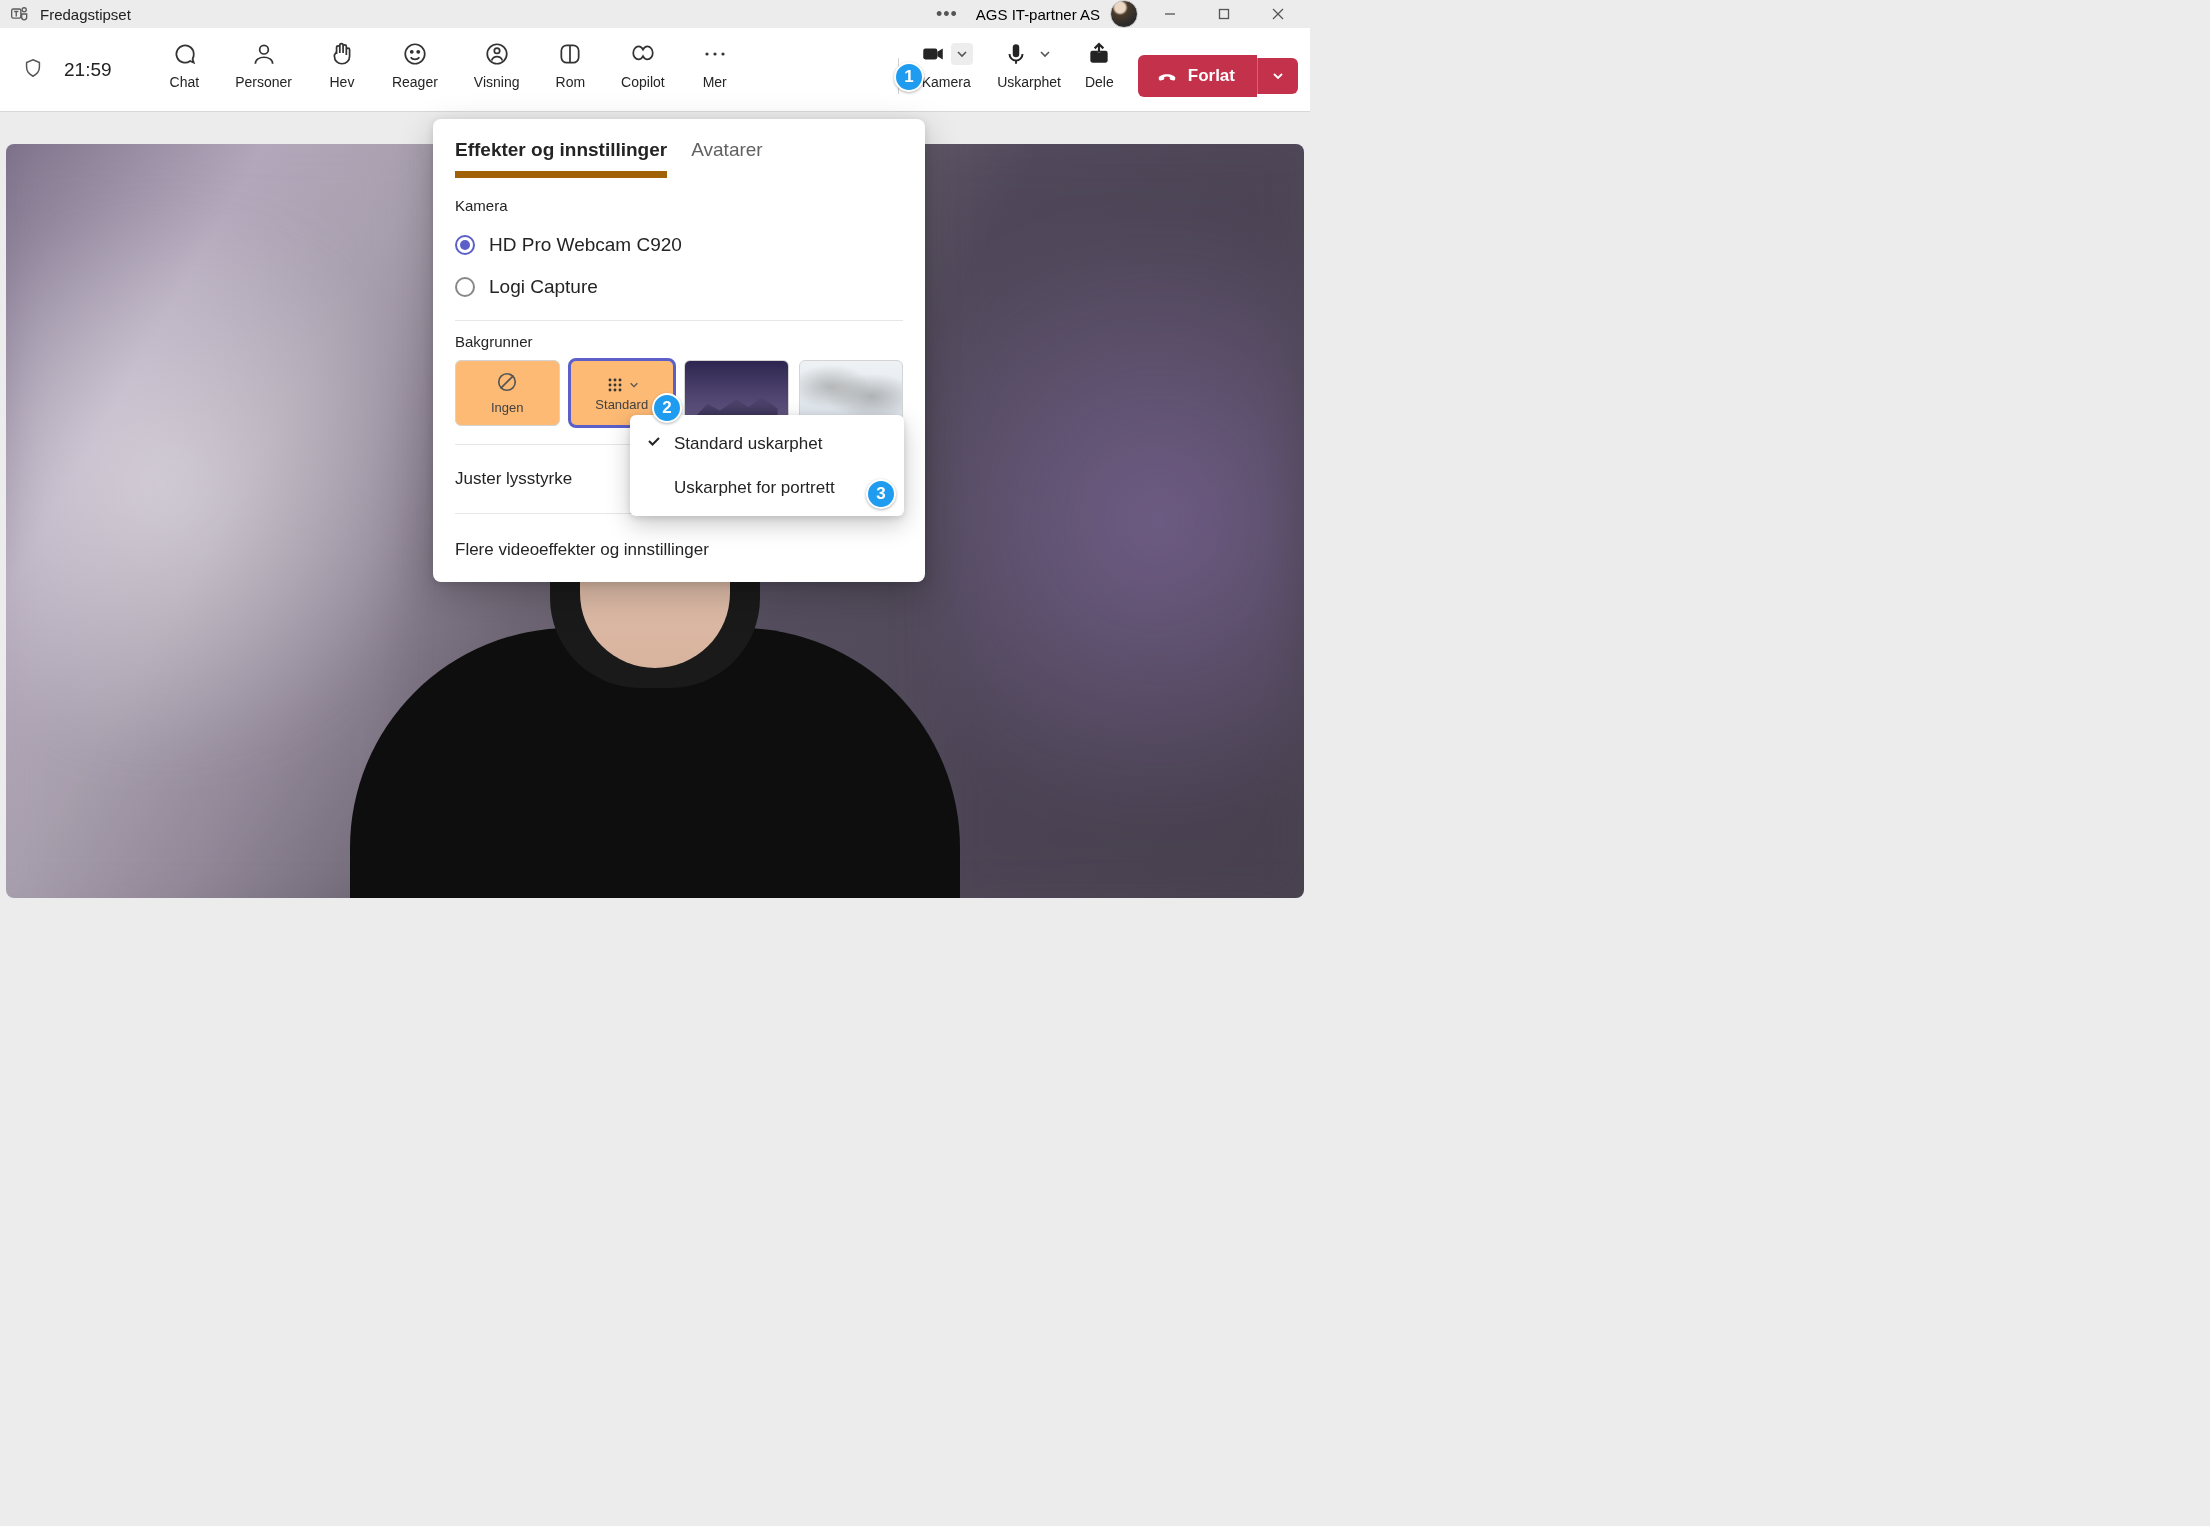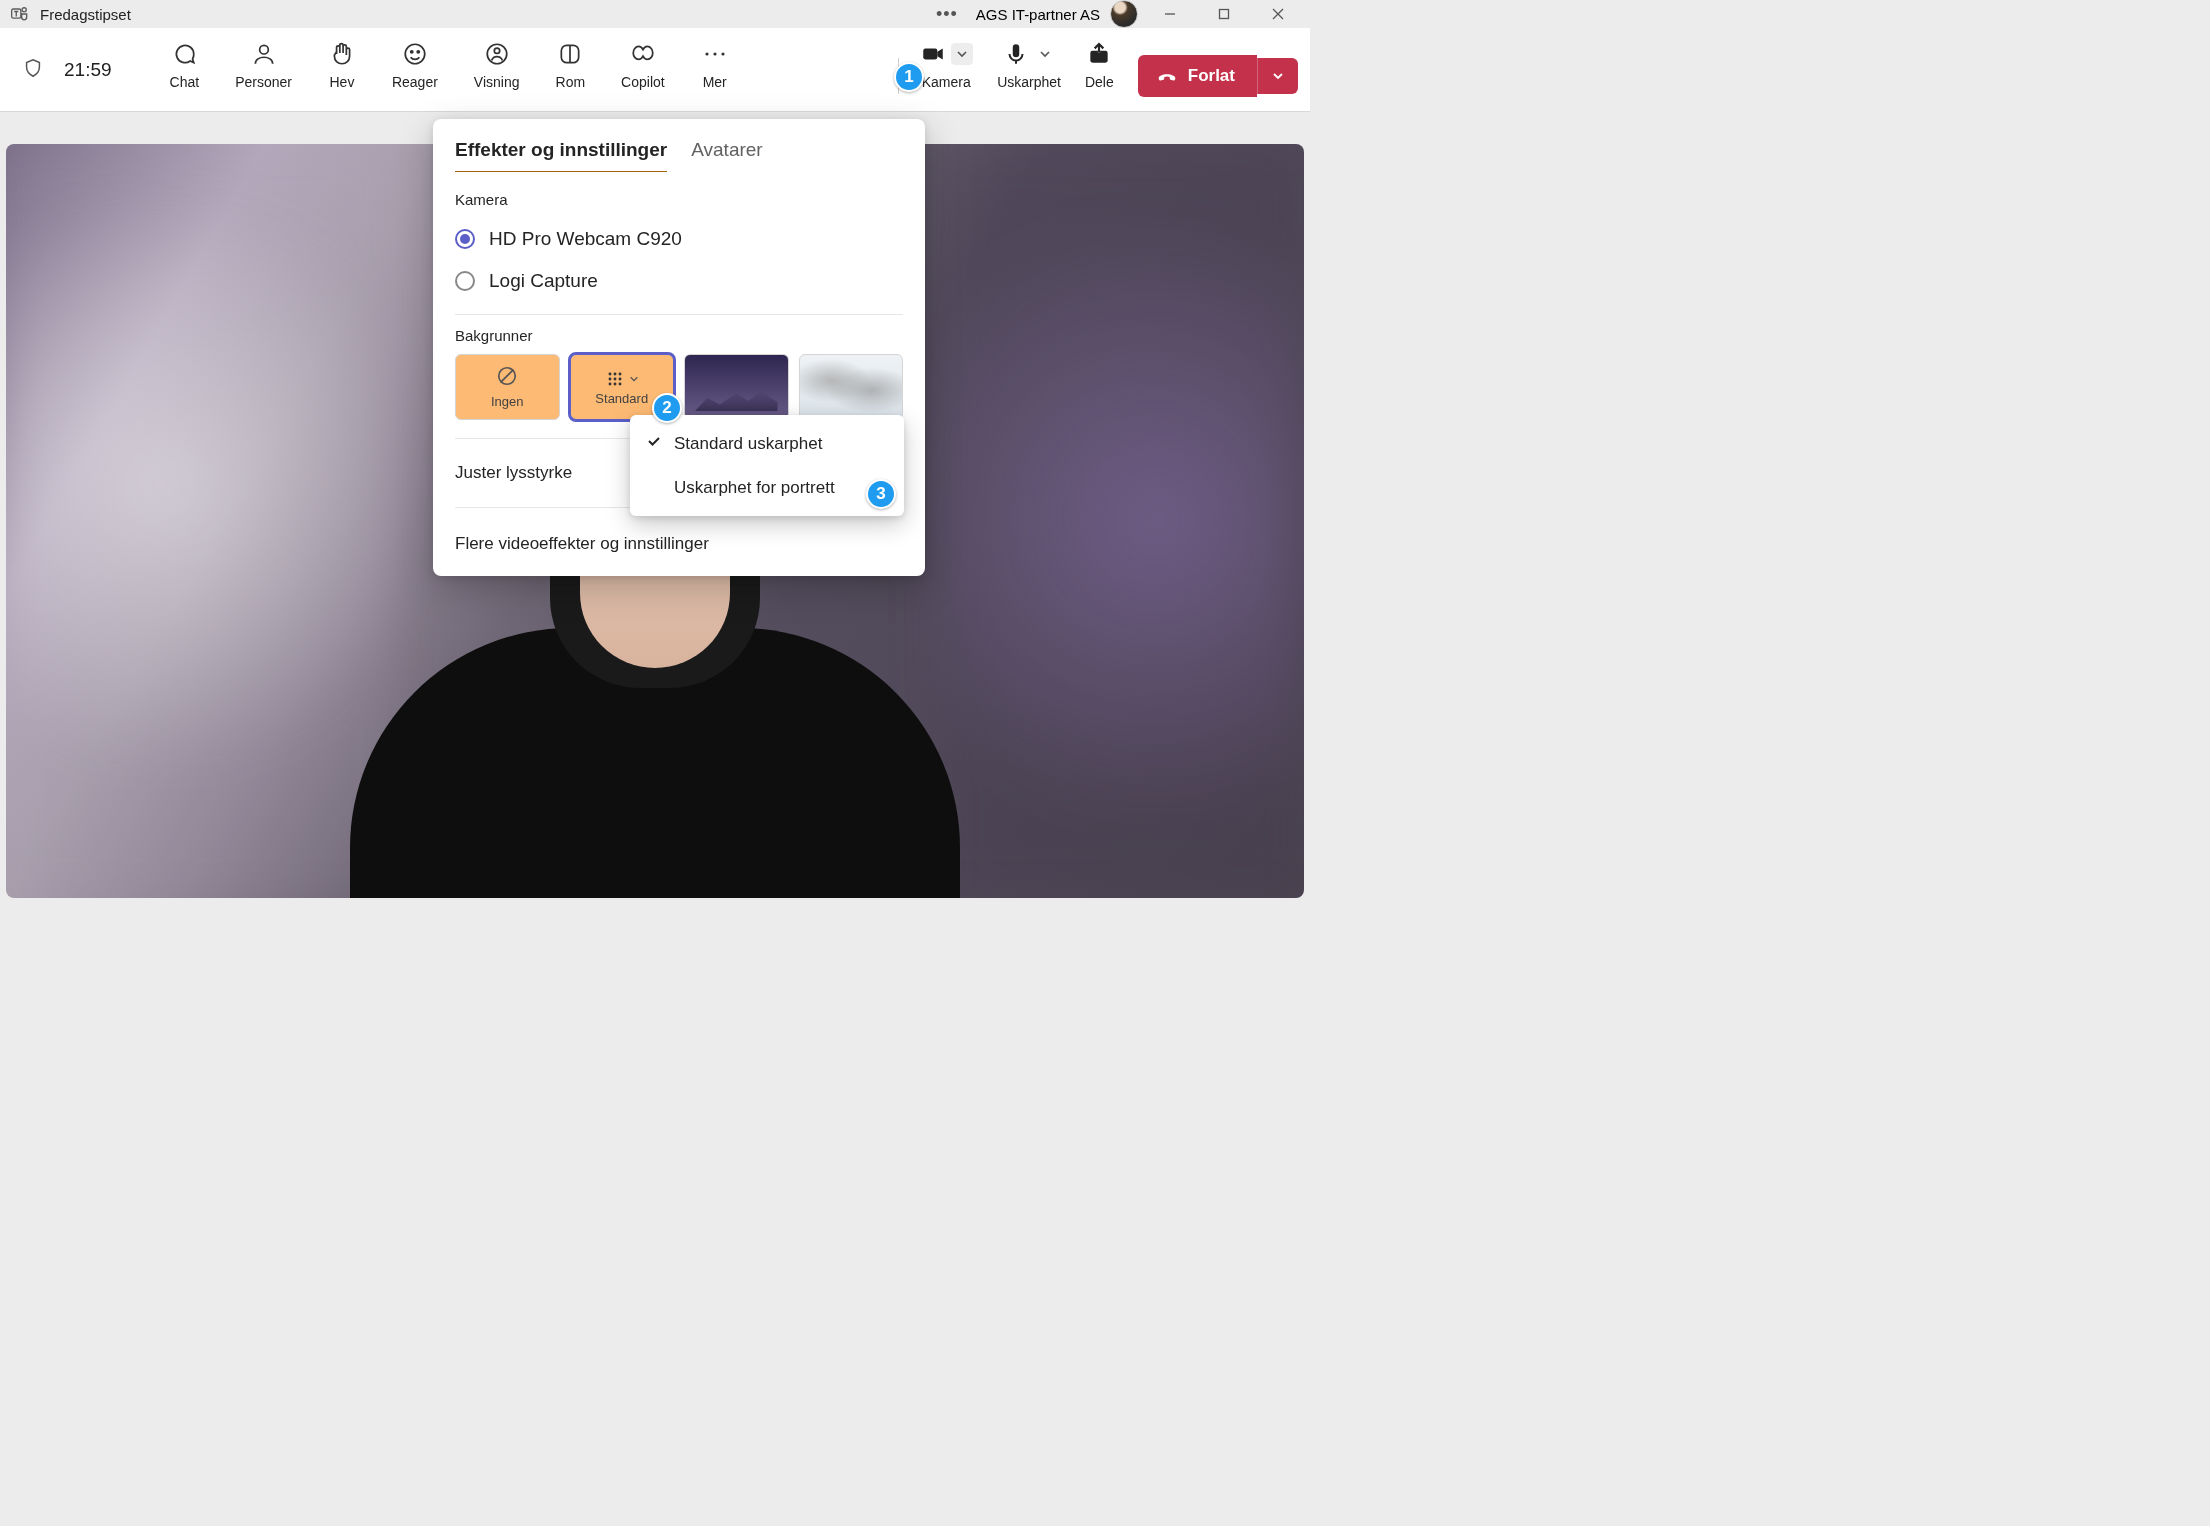--- a/index.html
+++ b/index.html
@@ -232,21 +232,21 @@
   }
   .pop-tab {
     font-size: 19px;
     color: #616161;
     padding-bottom: 10px;
     cursor: pointer;
   }
   .pop-tab.active {
     color: #242424;
     font-weight: 600;
-    border-bottom: 1px solid #a16207;
+    border-bottom: 7px solid #a16207;
   }
   .section-title { font-size: 15px; color: #242424; margin-bottom: 10px; }
   .radio-row {
     display: flex;
     align-items: center;
     gap: 14px;
     padding: 10px 0;
     cursor: pointer;
   }
   .radio {

